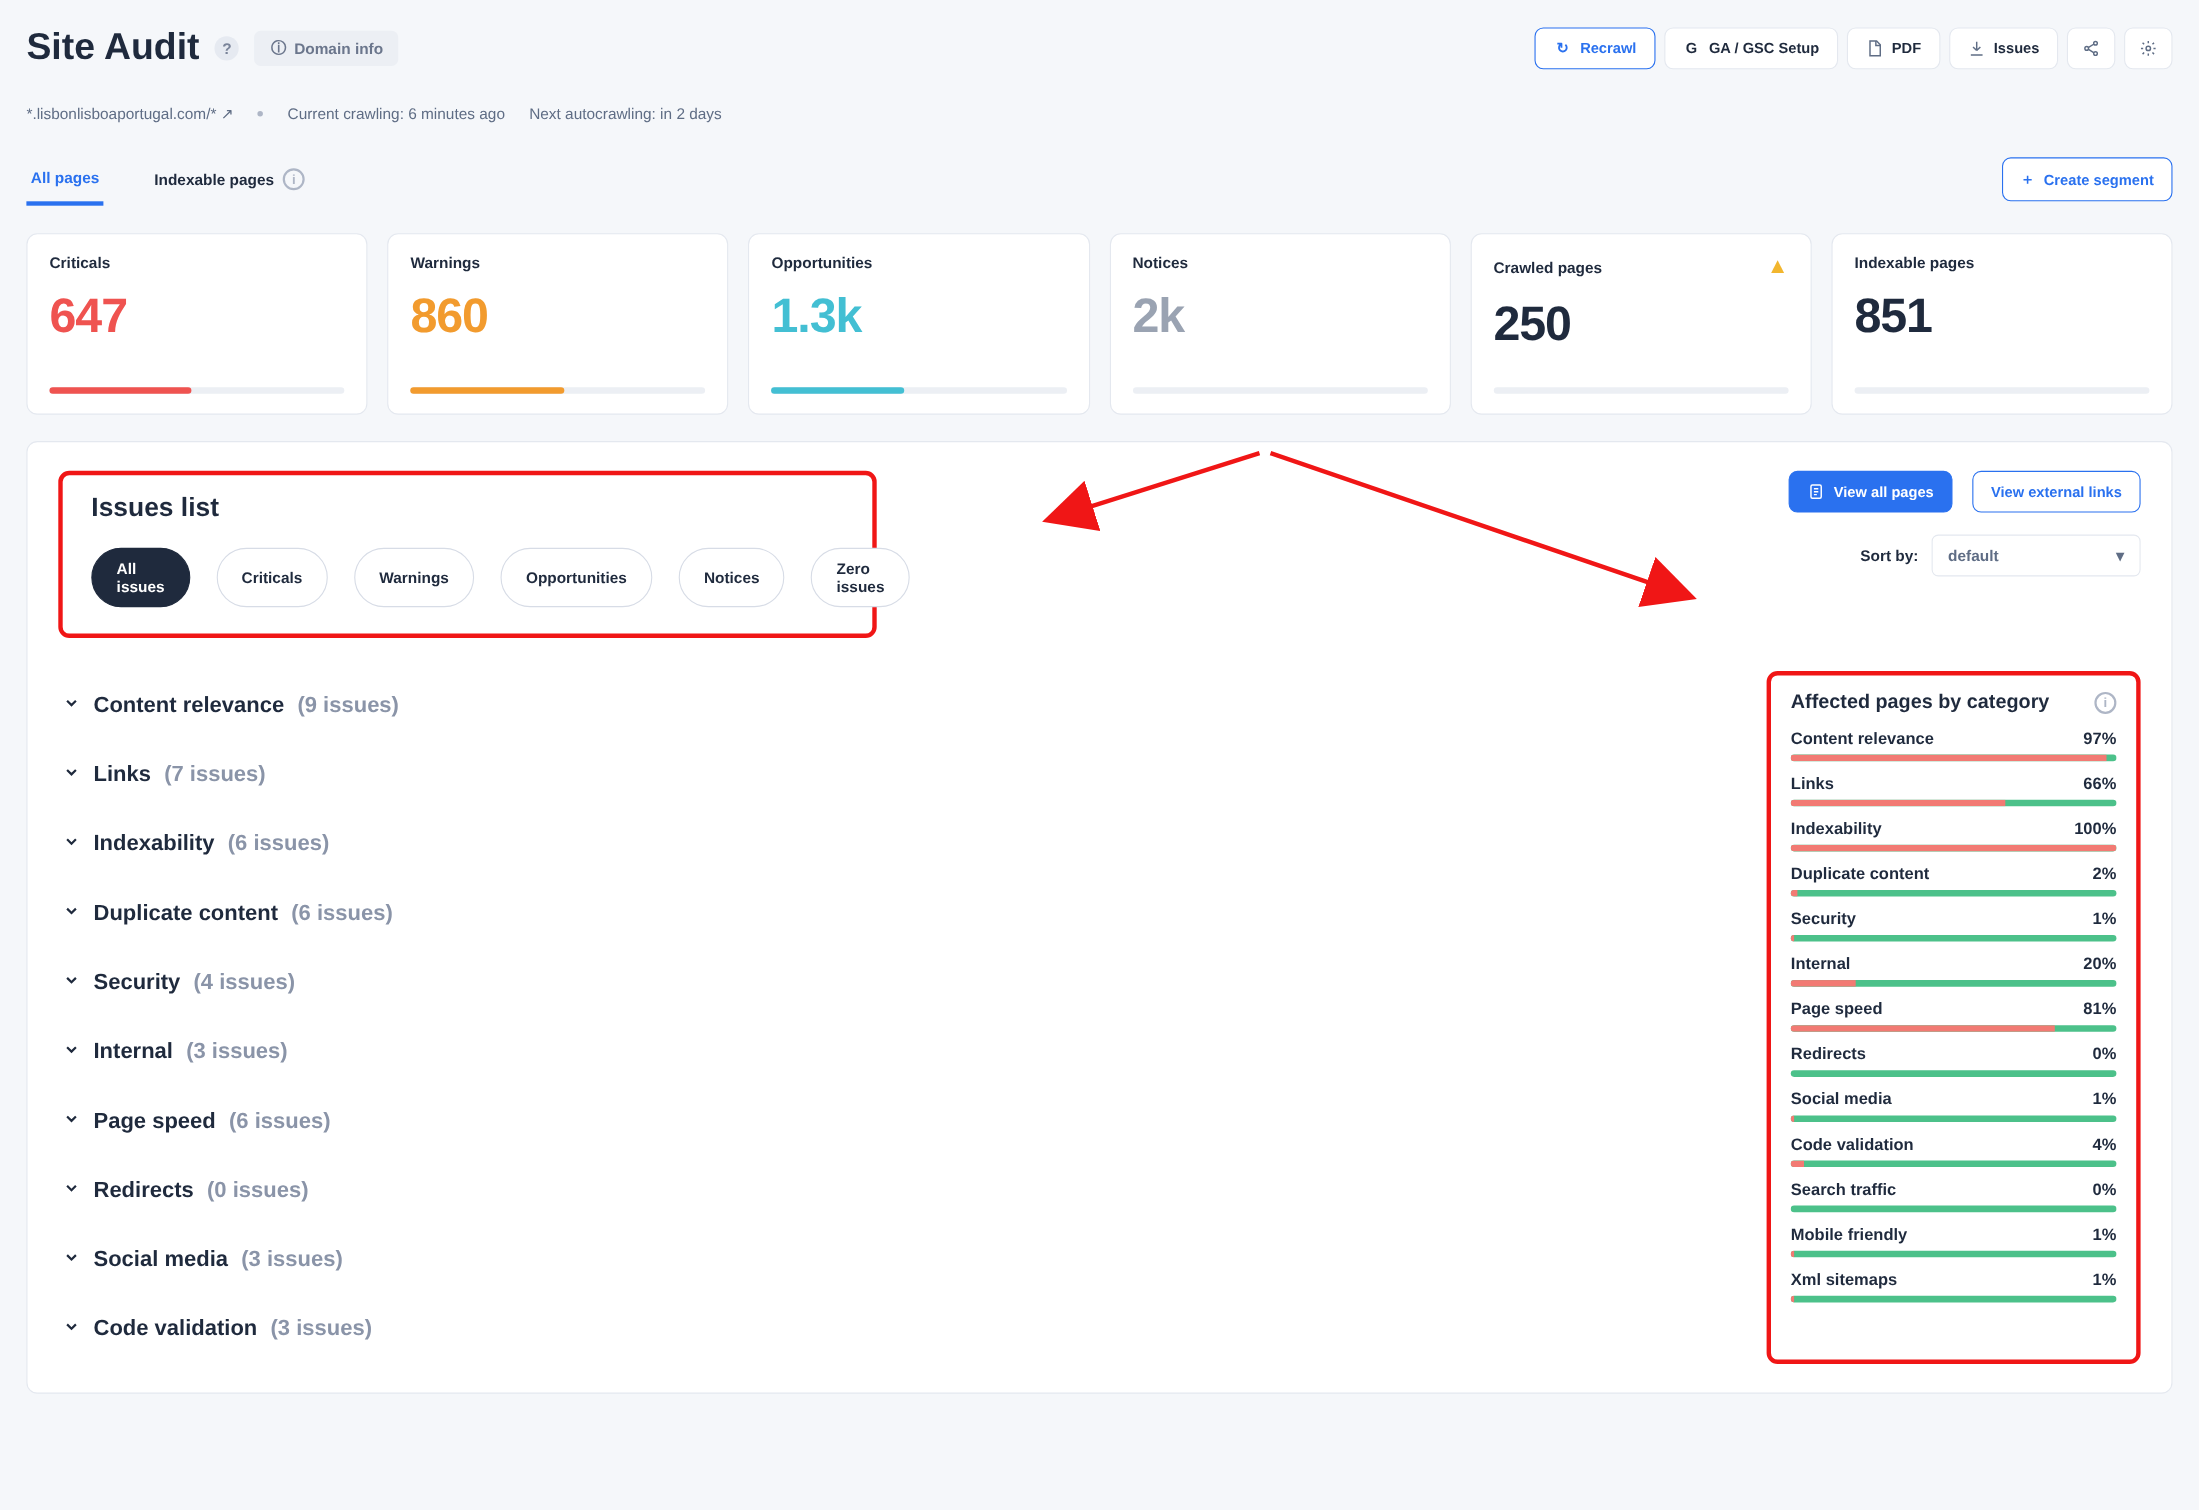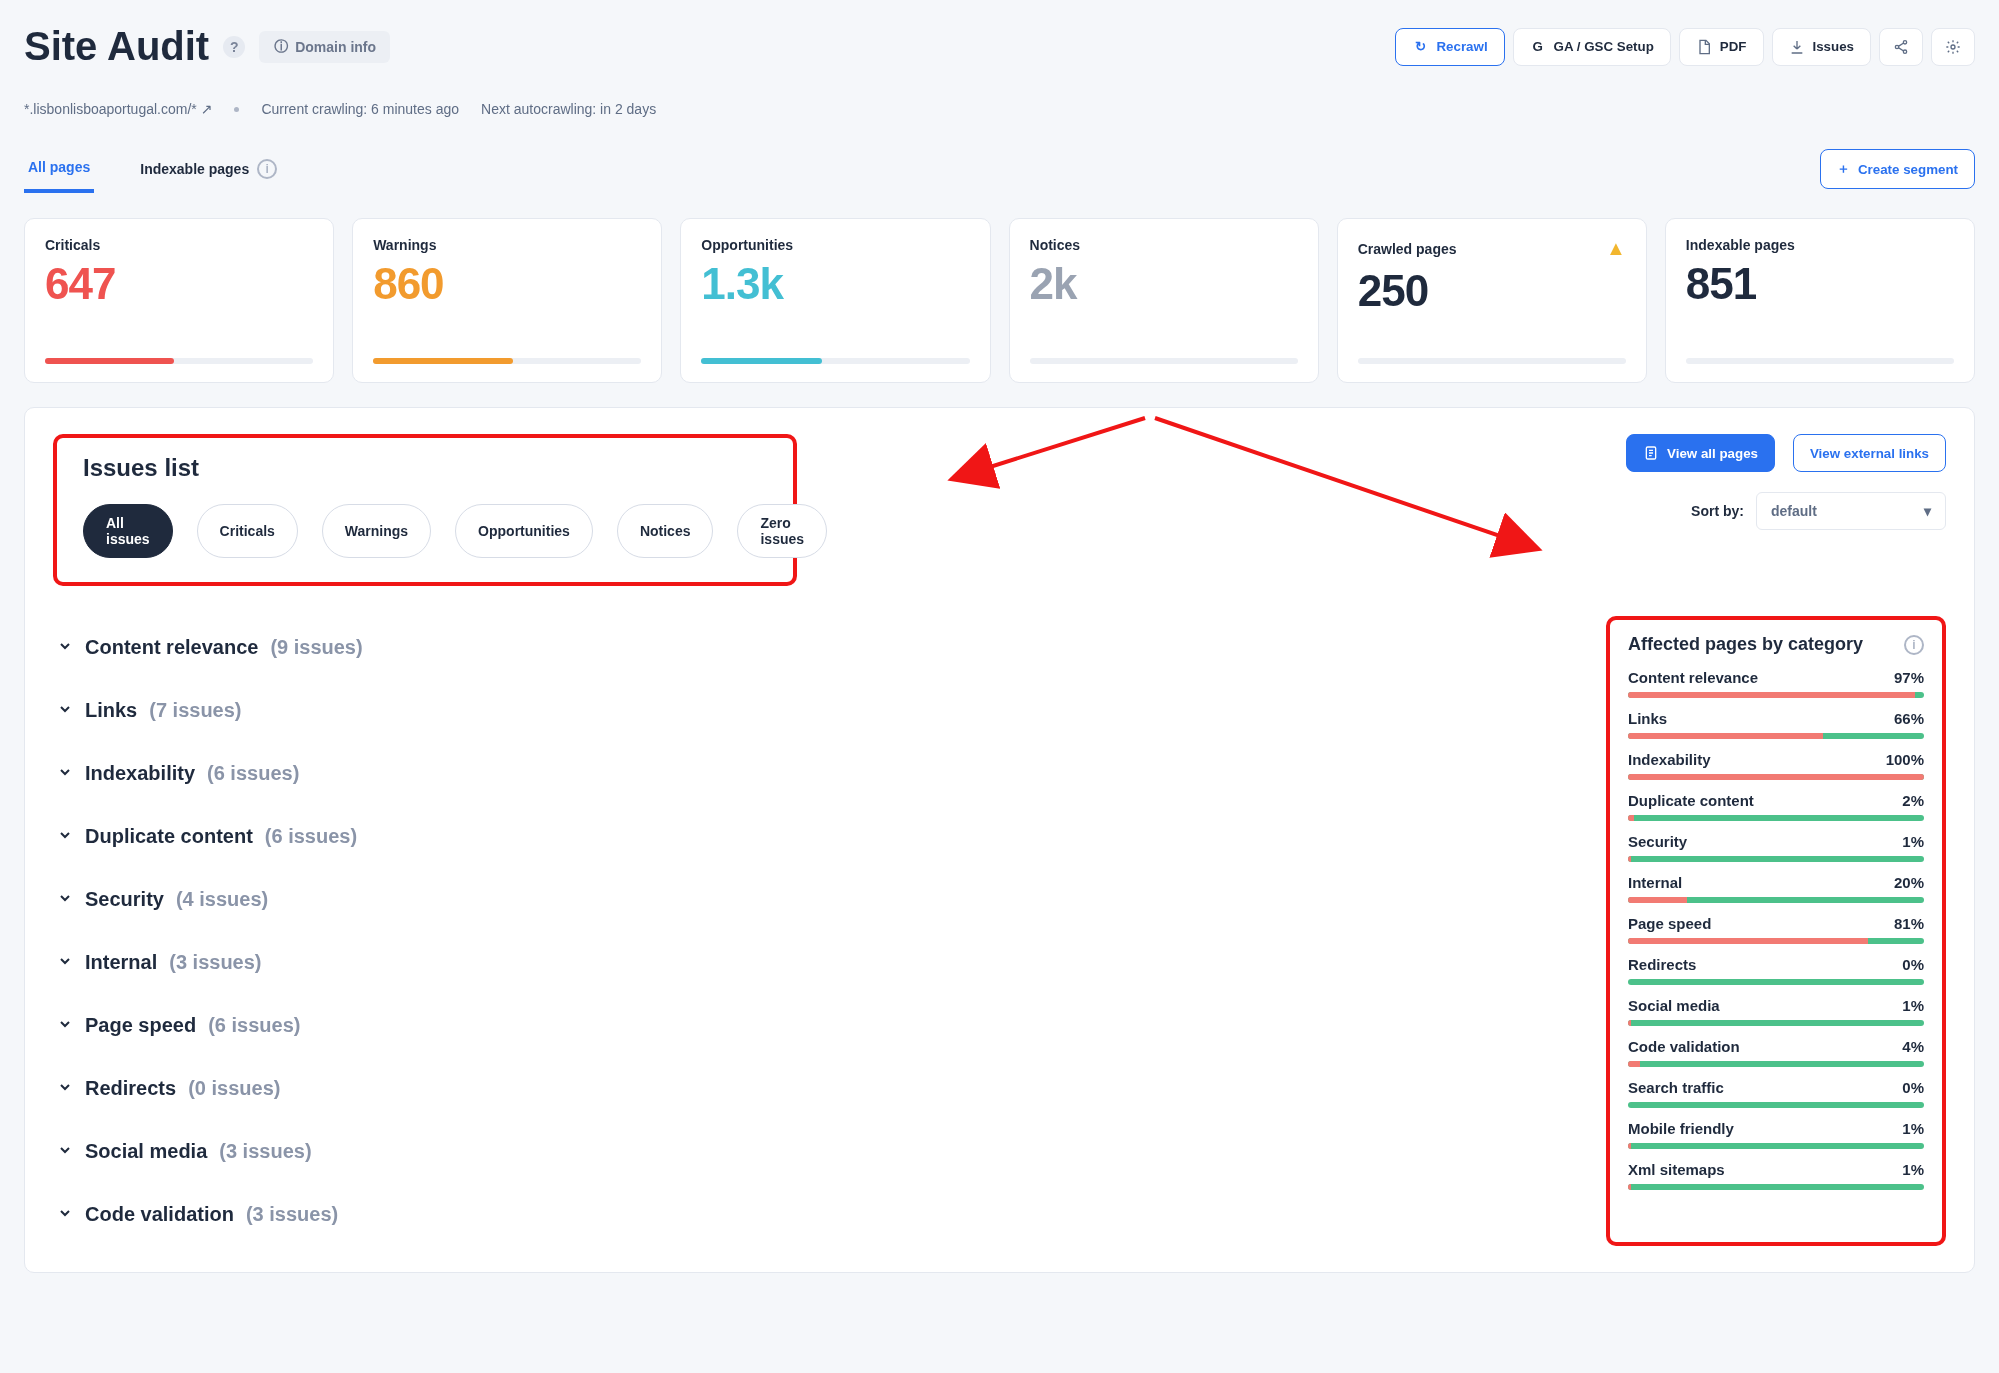--- a/index.html
+++ b/index.html
@@ -25,21 +25,21 @@
     color:var(--txt);
     width:1999px;
     height:1373px;
     padding:0 24px;
     font-size:14px;
   }
 
   
   .hdr{display:flex;align-items:center;justify-content:space-between;padding-top:24px;}
   .hdr-left{display:flex;align-items:center;gap:14px;}
-  .page-title{font-size:40px;font-weight:800;text-align:center;}
+  .page-title{font-size:34px;font-weight:800;text-align:center;}
   .qmark{display:inline-flex;width:22px;height:22px;border-radius:50%;background:#e6eaf1;color:#7a8499;align-items:center;justify-content:center;font-weight:700;font-size:14px;}
   .chip{display:inline-flex;align-items:center;gap:6px;background:#eceff4;color:#6b768c;border-radius:6px;padding:8px 14px;font-weight:600;}
   .hdr-right{display:flex;align-items:center;gap:8px;}
   .btn{display:inline-flex;align-items:center;gap:8px;border:1px solid var(--border);background:#fff;color:var(--txt);border-radius:8px;padding:10px 16px;font-weight:600;cursor:pointer;}
   .btn.blue-outline{border-color:var(--blue);color:var(--blue);}
   .btn.blue-fill{background:var(--blue);border-color:var(--blue);color:#fff;}
   .btn.square{padding:10px;width:44px;justify-content:center;}
   .ico{display:inline-flex;width:16px;height:16px;align-items:center;justify-content:center;}
 
   
@@ -52,21 +52,21 @@
   .tabs{display:flex;gap:42px;}
   .tab{padding:14px 4px;font-weight:700;color:var(--txt);cursor:pointer;display:flex;align-items:center;gap:8px;}
   .tab.active{color:var(--blue);border-bottom:4px solid var(--blue);}
   .info-dot{display:inline-flex;width:20px;height:20px;border-radius:50%;border:2px solid #aeb6c6;color:#aeb6c6;align-items:center;justify-content:center;font-size:12px;font-weight:700;}
 
   
   .stats{display:flex;gap:18px;margin-top:24px;}
   .card{background:var(--card);border:1px solid var(--border);border-radius:10px;padding:18px 20px;}
   .stat{flex:1;display:flex;flex-direction:column;justify-content:space-between;height:165px;}
   .stat-label{color:var(--txt);font-weight:600;display:flex;align-items:center;justify-content:space-between;}
-  .stat-val{font-size:44px;font-weight:600;margin-top:6px;letter-spacing:-1px;}
+  .stat-val{font-size:44px;font-weight:600;margin-top:16px;letter-spacing:-1px;}
   .val-red{color:var(--red);}
   .val-orange{color:var(--orange);}
   .val-teal{color:var(--teal);}
   .val-grey{color:var(--grey);}
   .spark{height:6px;border-radius:3px;background:#eceff4;position:relative;}
   .spark .fill{position:absolute;top:0;left:0;height:100%;border-radius:3px;}
   .spark-red .fill{background:var(--red);width:48%;}
   .spark-orange .fill{background:var(--orange);width:52%;}
   .spark-teal .fill{background:var(--teal);width:45%;}
   .score-card{flex:1.35;position:relative;}

